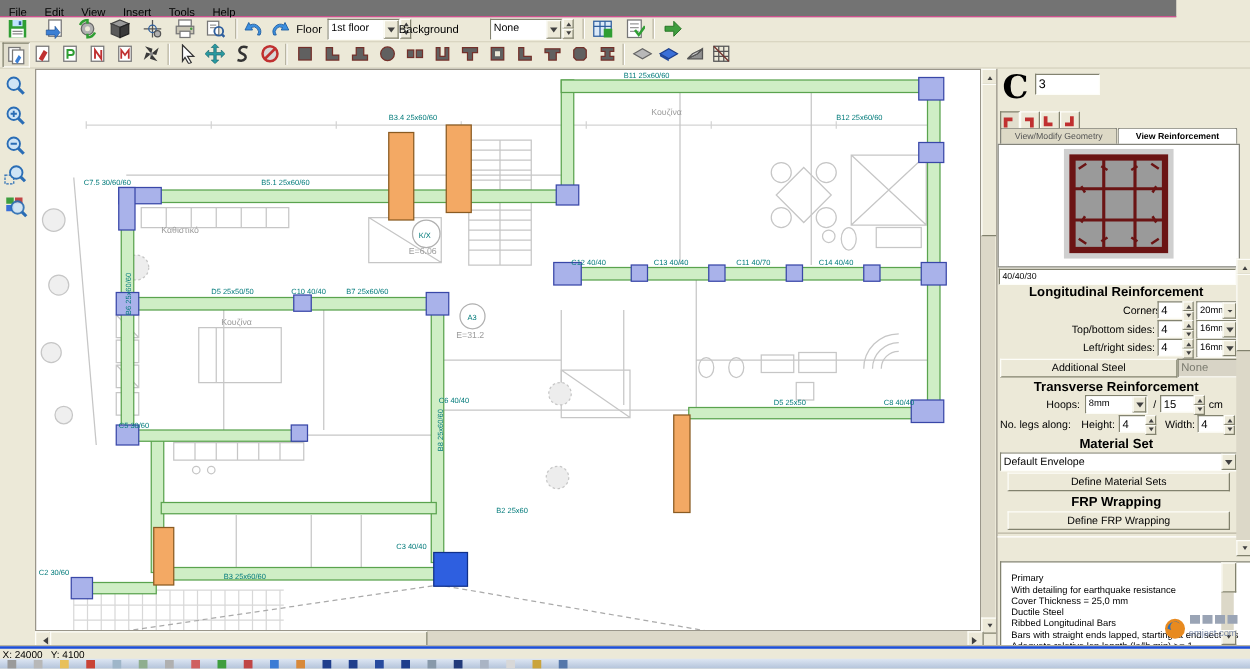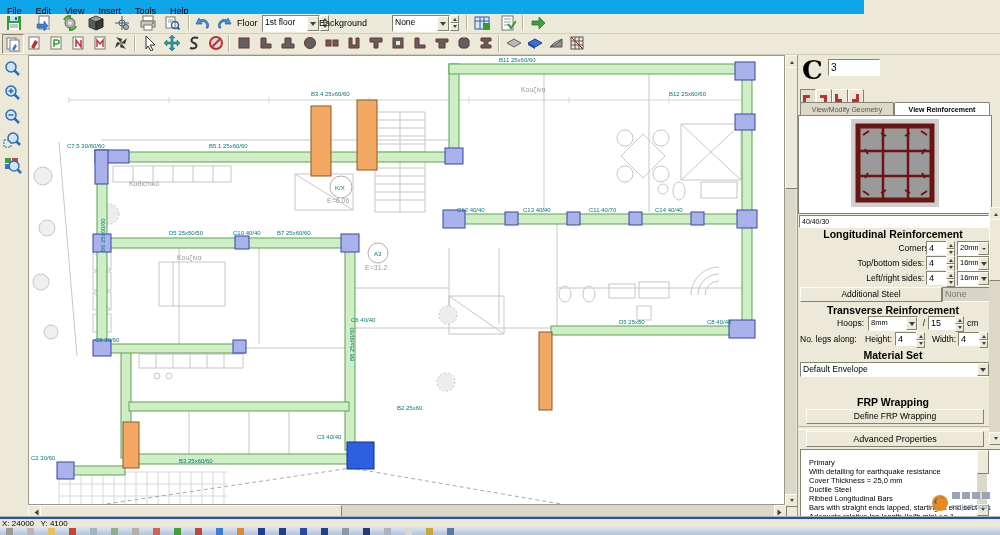--- a/index.html
+++ b/index.html
@@ -32,21 +32,21 @@
   .tab.active{background:#fff;font-weight:bold}
   .scroll{background:#dcd8c8}
   .sbtn{display:flex;align-items:center;justify-content:center;
         border:1px solid;border-color:#fdfdf8 #82826e #82826e #fdfdf8;background:#ece9d8}
   .thumb{border:1px solid;border-color:#fdfdf8 #82826e #82826e #fdfdf8;background:#ece9d8}
   #info-box div{font-size:7.5px;line-height:9px;white-space:nowrap}
 </style>
 </head>
 <body>
 
-<div class="abs" style="left:0;top:0;width:864px;height:13px;background:#0ea5e9;border-bottom:1px solid #ec4899">
+<div class="abs" style="left:0;top:0;width:941px;height:13px;background:#737373;border-bottom:1px solid #ec4899">
   <span class="menu-item">File</span><span class="menu-item">Edit</span><span class="menu-item">View</span><span class="menu-item">Insert</span><span class="menu-item">Tools</span><span class="menu-item">Help</span>
 </div>
 
 <div class="abs" style="left:0;top:14px;width:1000px;height:19px;background:#ece9d8;border-bottom:1px solid #d4d0ba">
   <div class="abs tb-icon" style="left:4px;top:0">
     <svg width="16" height="16">
         <rect x="1" y="1" width="14" height="14" fill="#2f9e33"></rect>
         <rect x="4" y="1" width="8" height="5" fill="#bfe4ff"></rect>
         <rect x="9" y="2" width="2" height="3" fill="#2f5f9e"></rect>
         <rect x="3" y="8" width="10" height="7" fill="#fff"></rect>
@@ -642,26 +642,26 @@
       </b>
     </div>
 
   <div class="abs combo sunken" style="left:2px;top:307px;width:188px;height:13px">
     <span class="ctext">Default Envelope</span>
     <span class="cbtn">
         <span class="tri-dn"></span>
       </span>
   </div>
   <div class="abs ttl" style="left:0;top:294px;width:190px">Material Set</div>
+  <div class="abs raised btn" style="left:8px;top:323px;width:176px;height:13px;line-height:13px">Define Material Sets</div>
 
   <div class="abs raised btn" style="left:8px;top:354px;width:176px;height:13px;line-height:13px">Define FRP Wrapping</div>
   <div class="abs ttl" style="left:0;top:341px;width:190px">FRP Wrapping</div>
 
   <div class="abs" style="left:0;top:371px;width:192px;height:2px;border-top:1px solid #b9b5a2;border-bottom:1px solid #fff"></div>
-  <div class="abs raised btn" style="left:8px;top:376px;width:176px;height:14px;line-height:14px;font-size:9px">Advanced Properties</div>
 
   <div class="abs sunken" id="info-box" style="left:2px;top:394px;width:189px;height:66px;padding:8px;overflow:hidden">
       <div>Primary</div>
       <div>With detailing for earthquake resistance</div>
       <div>Cover Thickness = 25,0 mm</div>
       <div>Ductile Steel</div>
       <div>Ribbed Longitudinal Bars</div>
       <div>Bars with straight ends lapped, starting at end sections</div>
       <div>Adequate relative lap length (lo/lb,min) &gt;= 1</div>
       <div>Normal accessibility of the area of the intervention</div>

